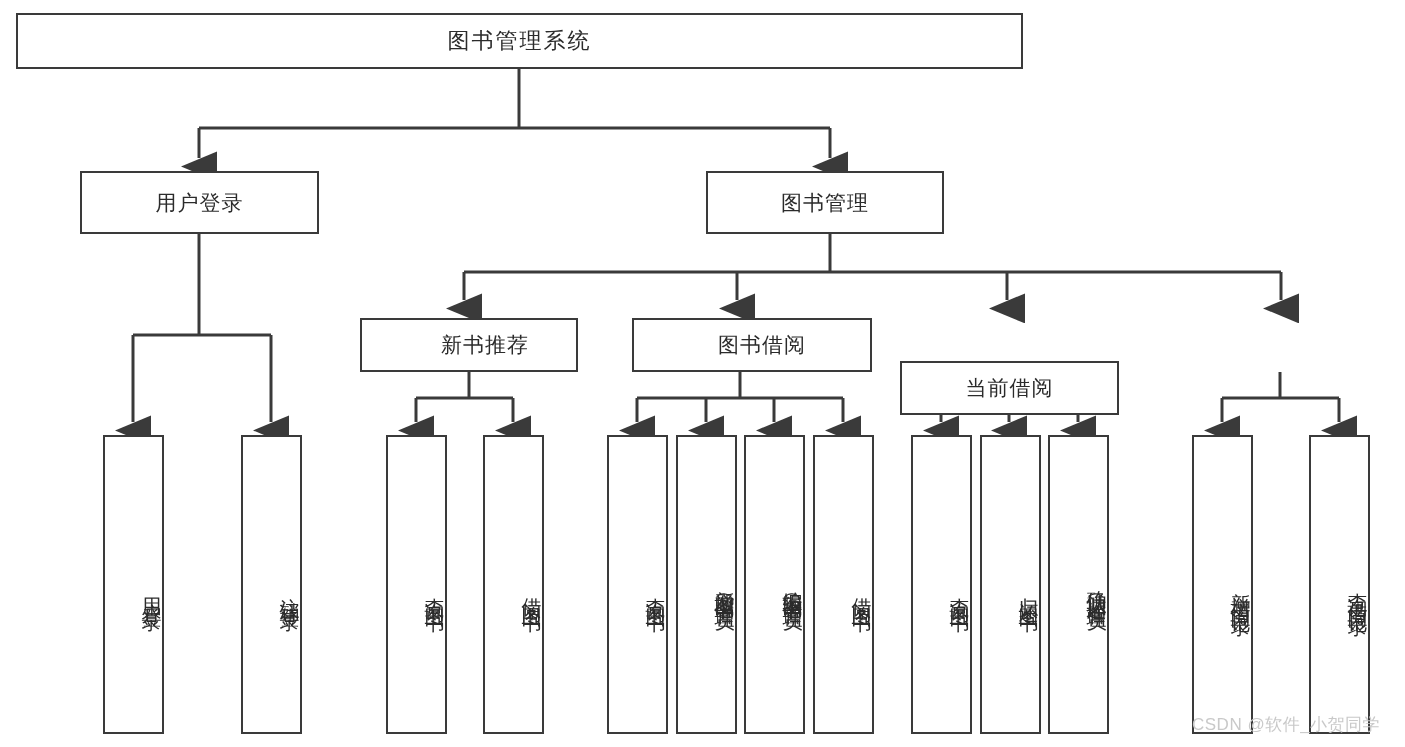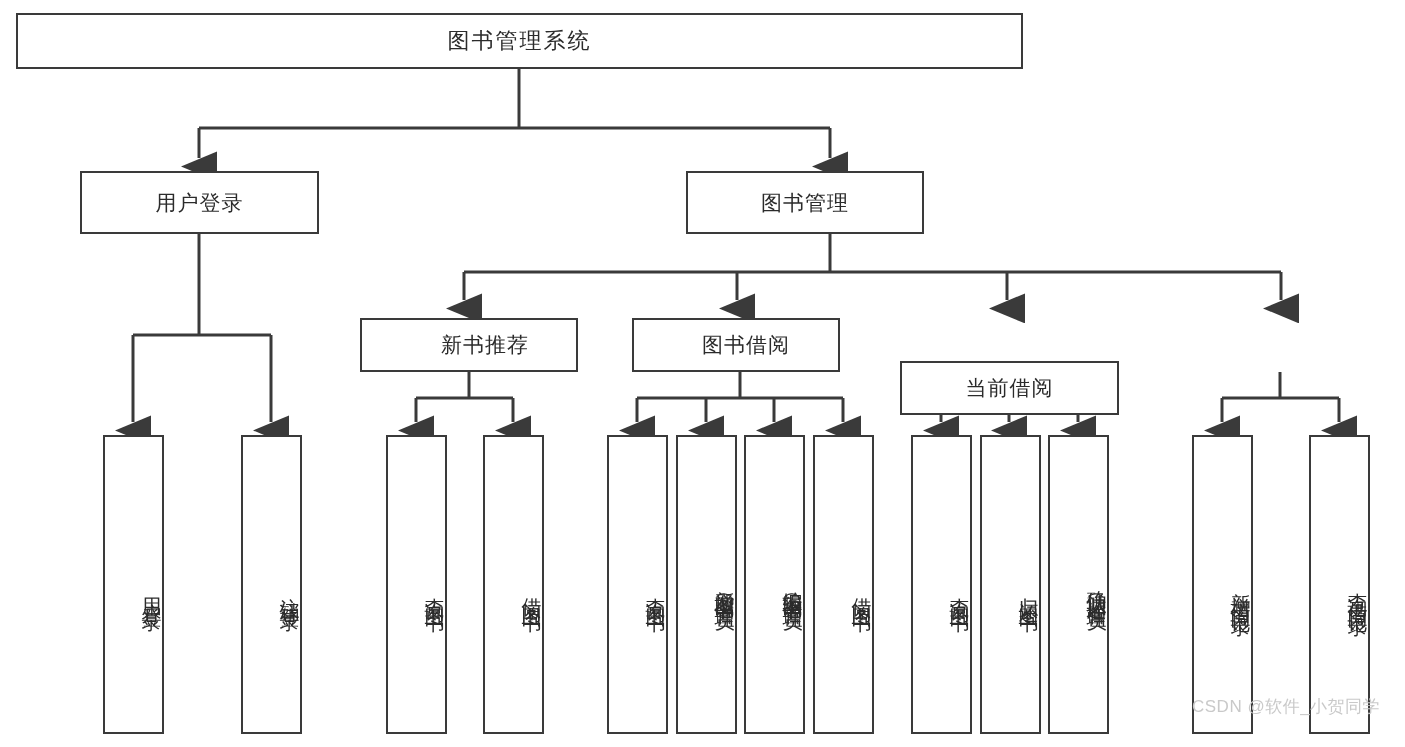--- a/index.html
+++ b/index.html
@@ -125,28 +125,28 @@
     </g>
   </svg>
 
   <div class="node horiz title" style="left:16px; top:13px; width:1007px; height:56px;">
     <span>图书管理系统</span>
   </div>
 
   <div class="node horiz" style="left:80px; top:171px; width:239px; height:63px;">
     <span>用户登录</span>
   </div>
-  <div class="node horiz" style="left:686px; top:171px; width:238px; height:63px;">
+  <div class="node horiz" style="left:706px; top:171px; width:238px; height:63px;">
     <span>图书管理</span>
   </div>
 
   <div class="node horiz" style="left:360px; top:318px; width:218px; height:54px;padding-left:32px;">
     <span>新书推荐</span>
   </div>
-  <div class="node horiz" style="left:632px; top:318px; width:208px; height:54px;padding-left:20px;">
+  <div class="node horiz" style="left:632px; top:318px; width:240px; height:54px;padding-left:20px;">
     <span>图书借阅</span>
   </div>
   <div class="node horiz" style="left:900px; top:318px; width:219px; height:54px;margin-top:43px;">
     <span>当前借阅</span>
   </div>
 
   <div class="node vert" style="left:103px; top:435px; width:61px; height:299px;">
     <span>用户登录</span>
   </div>
   <div class="node vert" style="left:241px; top:435px; width:61px; height:299px;">
@@ -183,15 +183,15 @@
     <span>确认归还（管理员）</span>
   </div>
 
   <div class="node vert" style="left:1192px; top:435px; width:61px; height:299px;">
     <span>新增借阅记录</span>
   </div>
   <div class="node vert" style="left:1309px; top:435px; width:61px; height:299px;">
     <span>查询借阅记录</span>
   </div>
 
-  <div class="watermark" style="left:1192px; top:695px;text-align:right;">CSDN @软件_小贺同学</div>
+  <div class="watermark" style="left:1192px; top:713px;text-align:right;">CSDN @软件_小贺同学</div>
 
 </div>
 
 </body></html>

